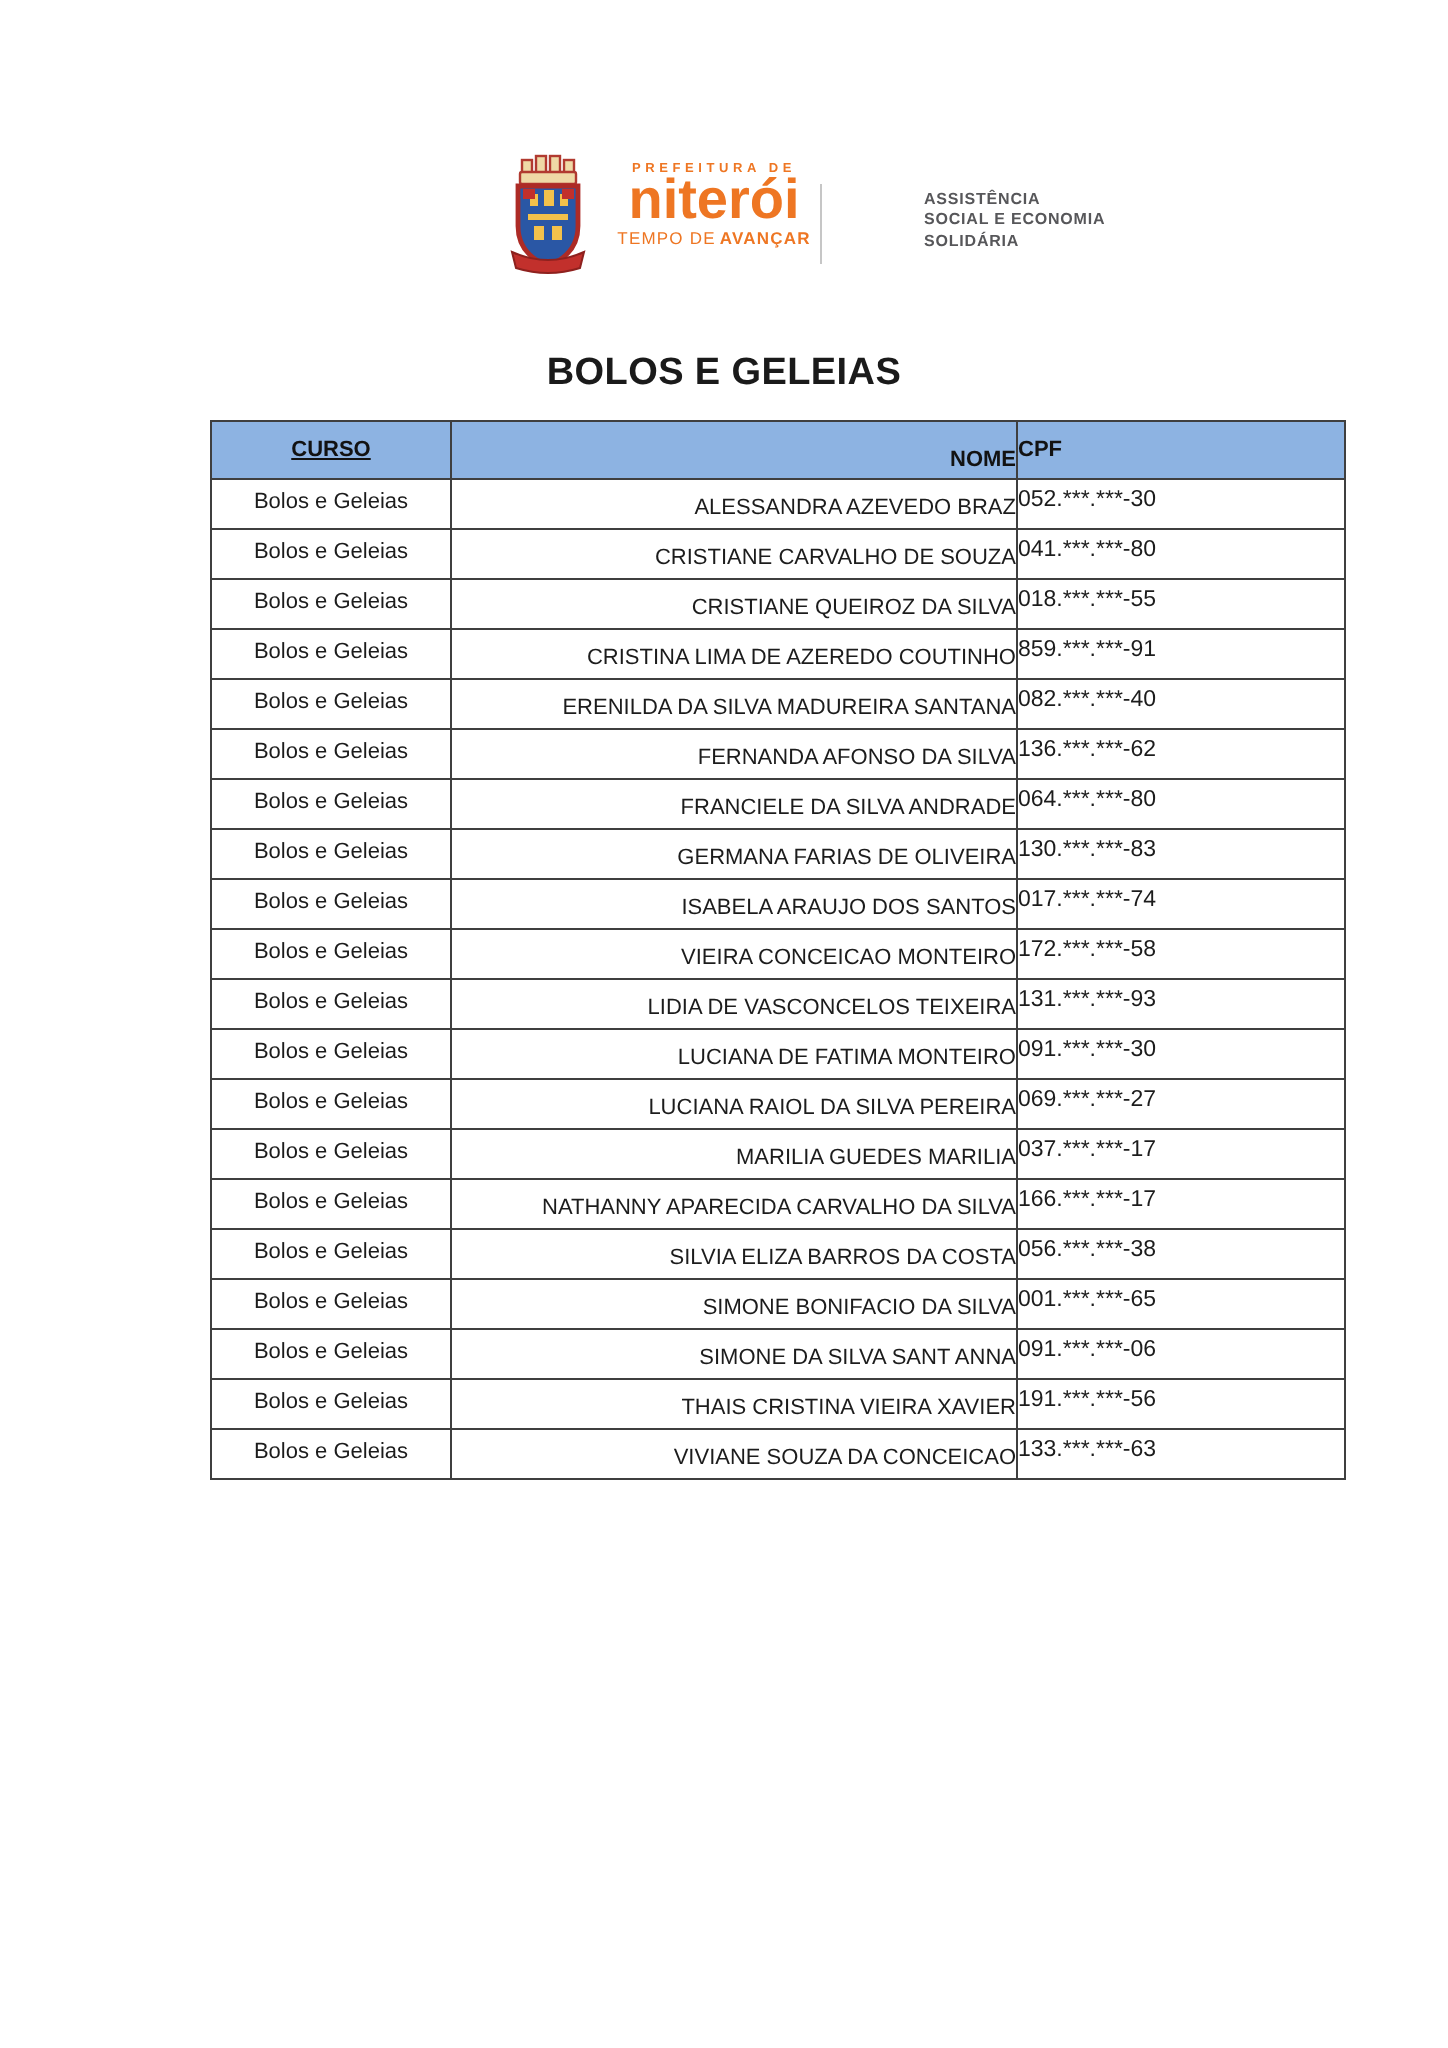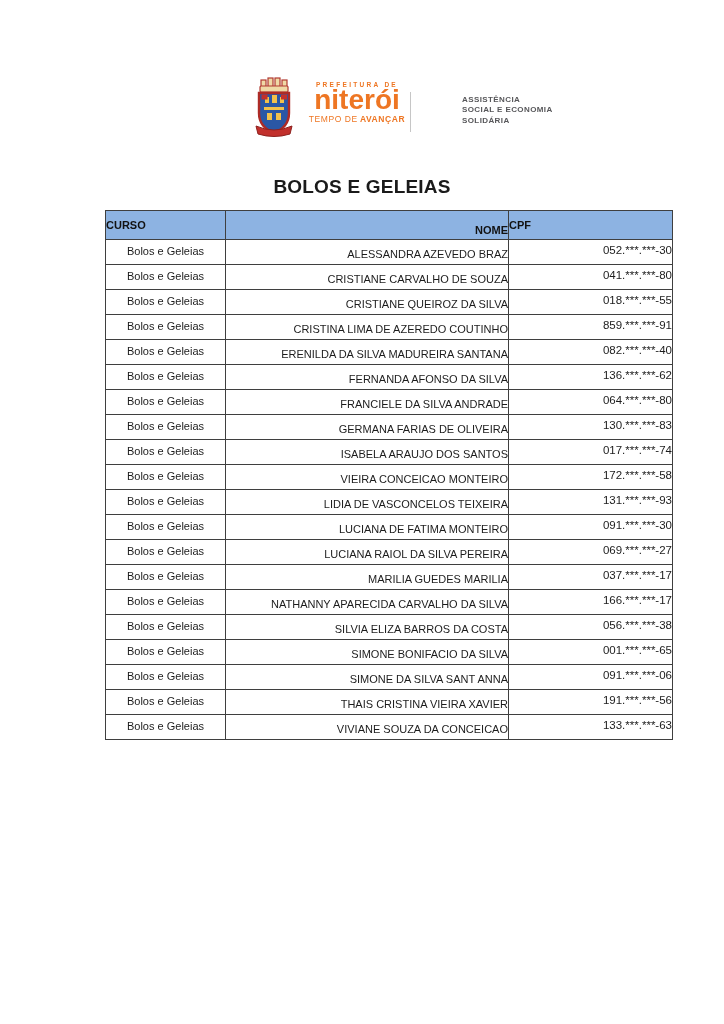--- a/index.html
+++ b/index.html
@@ -45,27 +45,27 @@
   table.course { border-collapse:collapse; table-layout:fixed; width:567px; }
   .course col.w-curso { width:120px; }
   .course col.w-nome  { width:283px; }
   .course col.w-cpf   { width:164px; }
   .course th, .course td {
     border:1px solid #3f3f3f; overflow:hidden; white-space:nowrap; padding:0;
   }
   .course thead tr { height:29px; background:#8DB3E2; }
   .course tbody tr { height:25px; background:#ffffff; }
   .course th { font-size:11px; font-weight:bold; color:#121212; }
-  th.h-curso { text-align:left; vertical-align:middle; }
+  th.h-curso { text-align:center; vertical-align:middle;text-decoration:underline; }
   th.h-nome  { text-align:right;  vertical-align:bottom; padding:0 0 3px 6px; }
   th.h-cpf   { text-align:left; vertical-align:middle; }
   .course td { font-size:11px; color:#1c1c1c; }
   td.c-curso { text-align:center; vertical-align:middle; padding-bottom:2px; }
   td.c-nome  { text-align:right;  vertical-align:bottom; padding:0 0 4px 6px; }
-  td.c-cpf   { text-align:right; vertical-align:middle; padding-bottom:5px; font-size:11.5px; }
+  td.c-cpf   { text-align:left; vertical-align:middle; padding-bottom:5px; font-size:11.5px; }
 </style>
 </head>
 <body>
 
 <div class="page">
 
   <div class="logo">
     <svg class="crest" viewBox="0 0 42 62" width="42" height="62" aria-hidden="true">
 
       <g fill="#EFD9A6" stroke="#B13A30" stroke-width="1.2">

